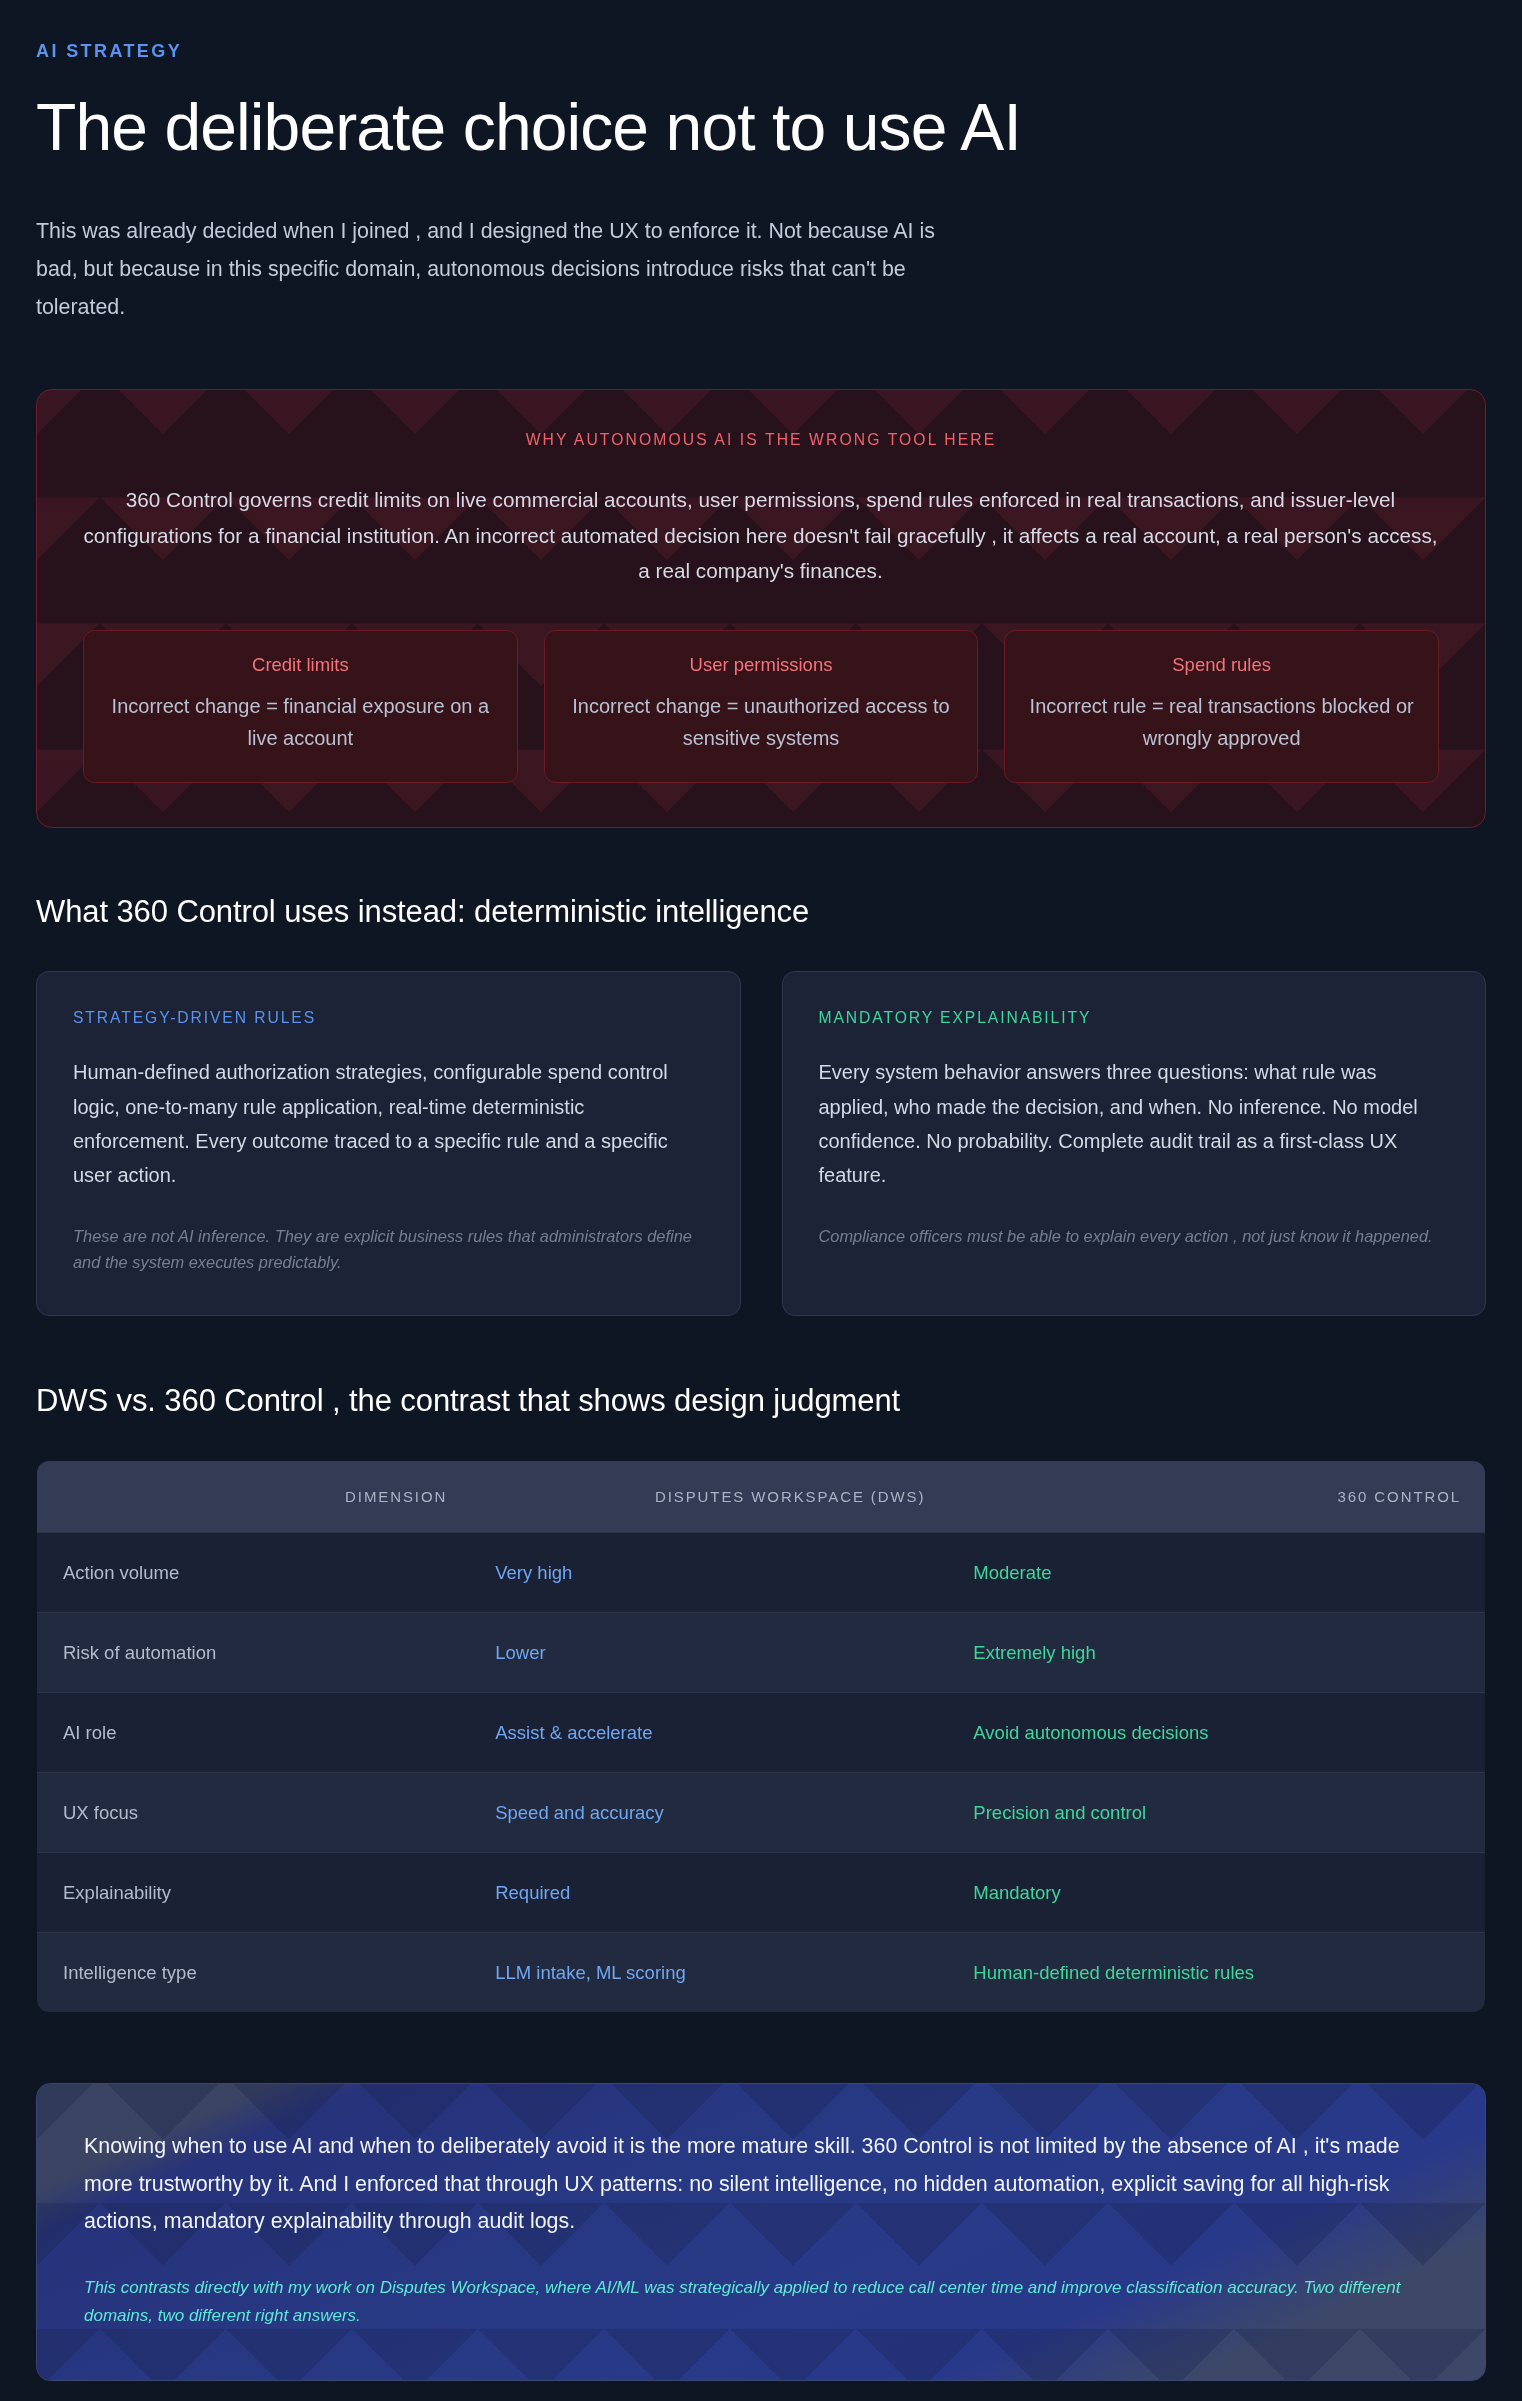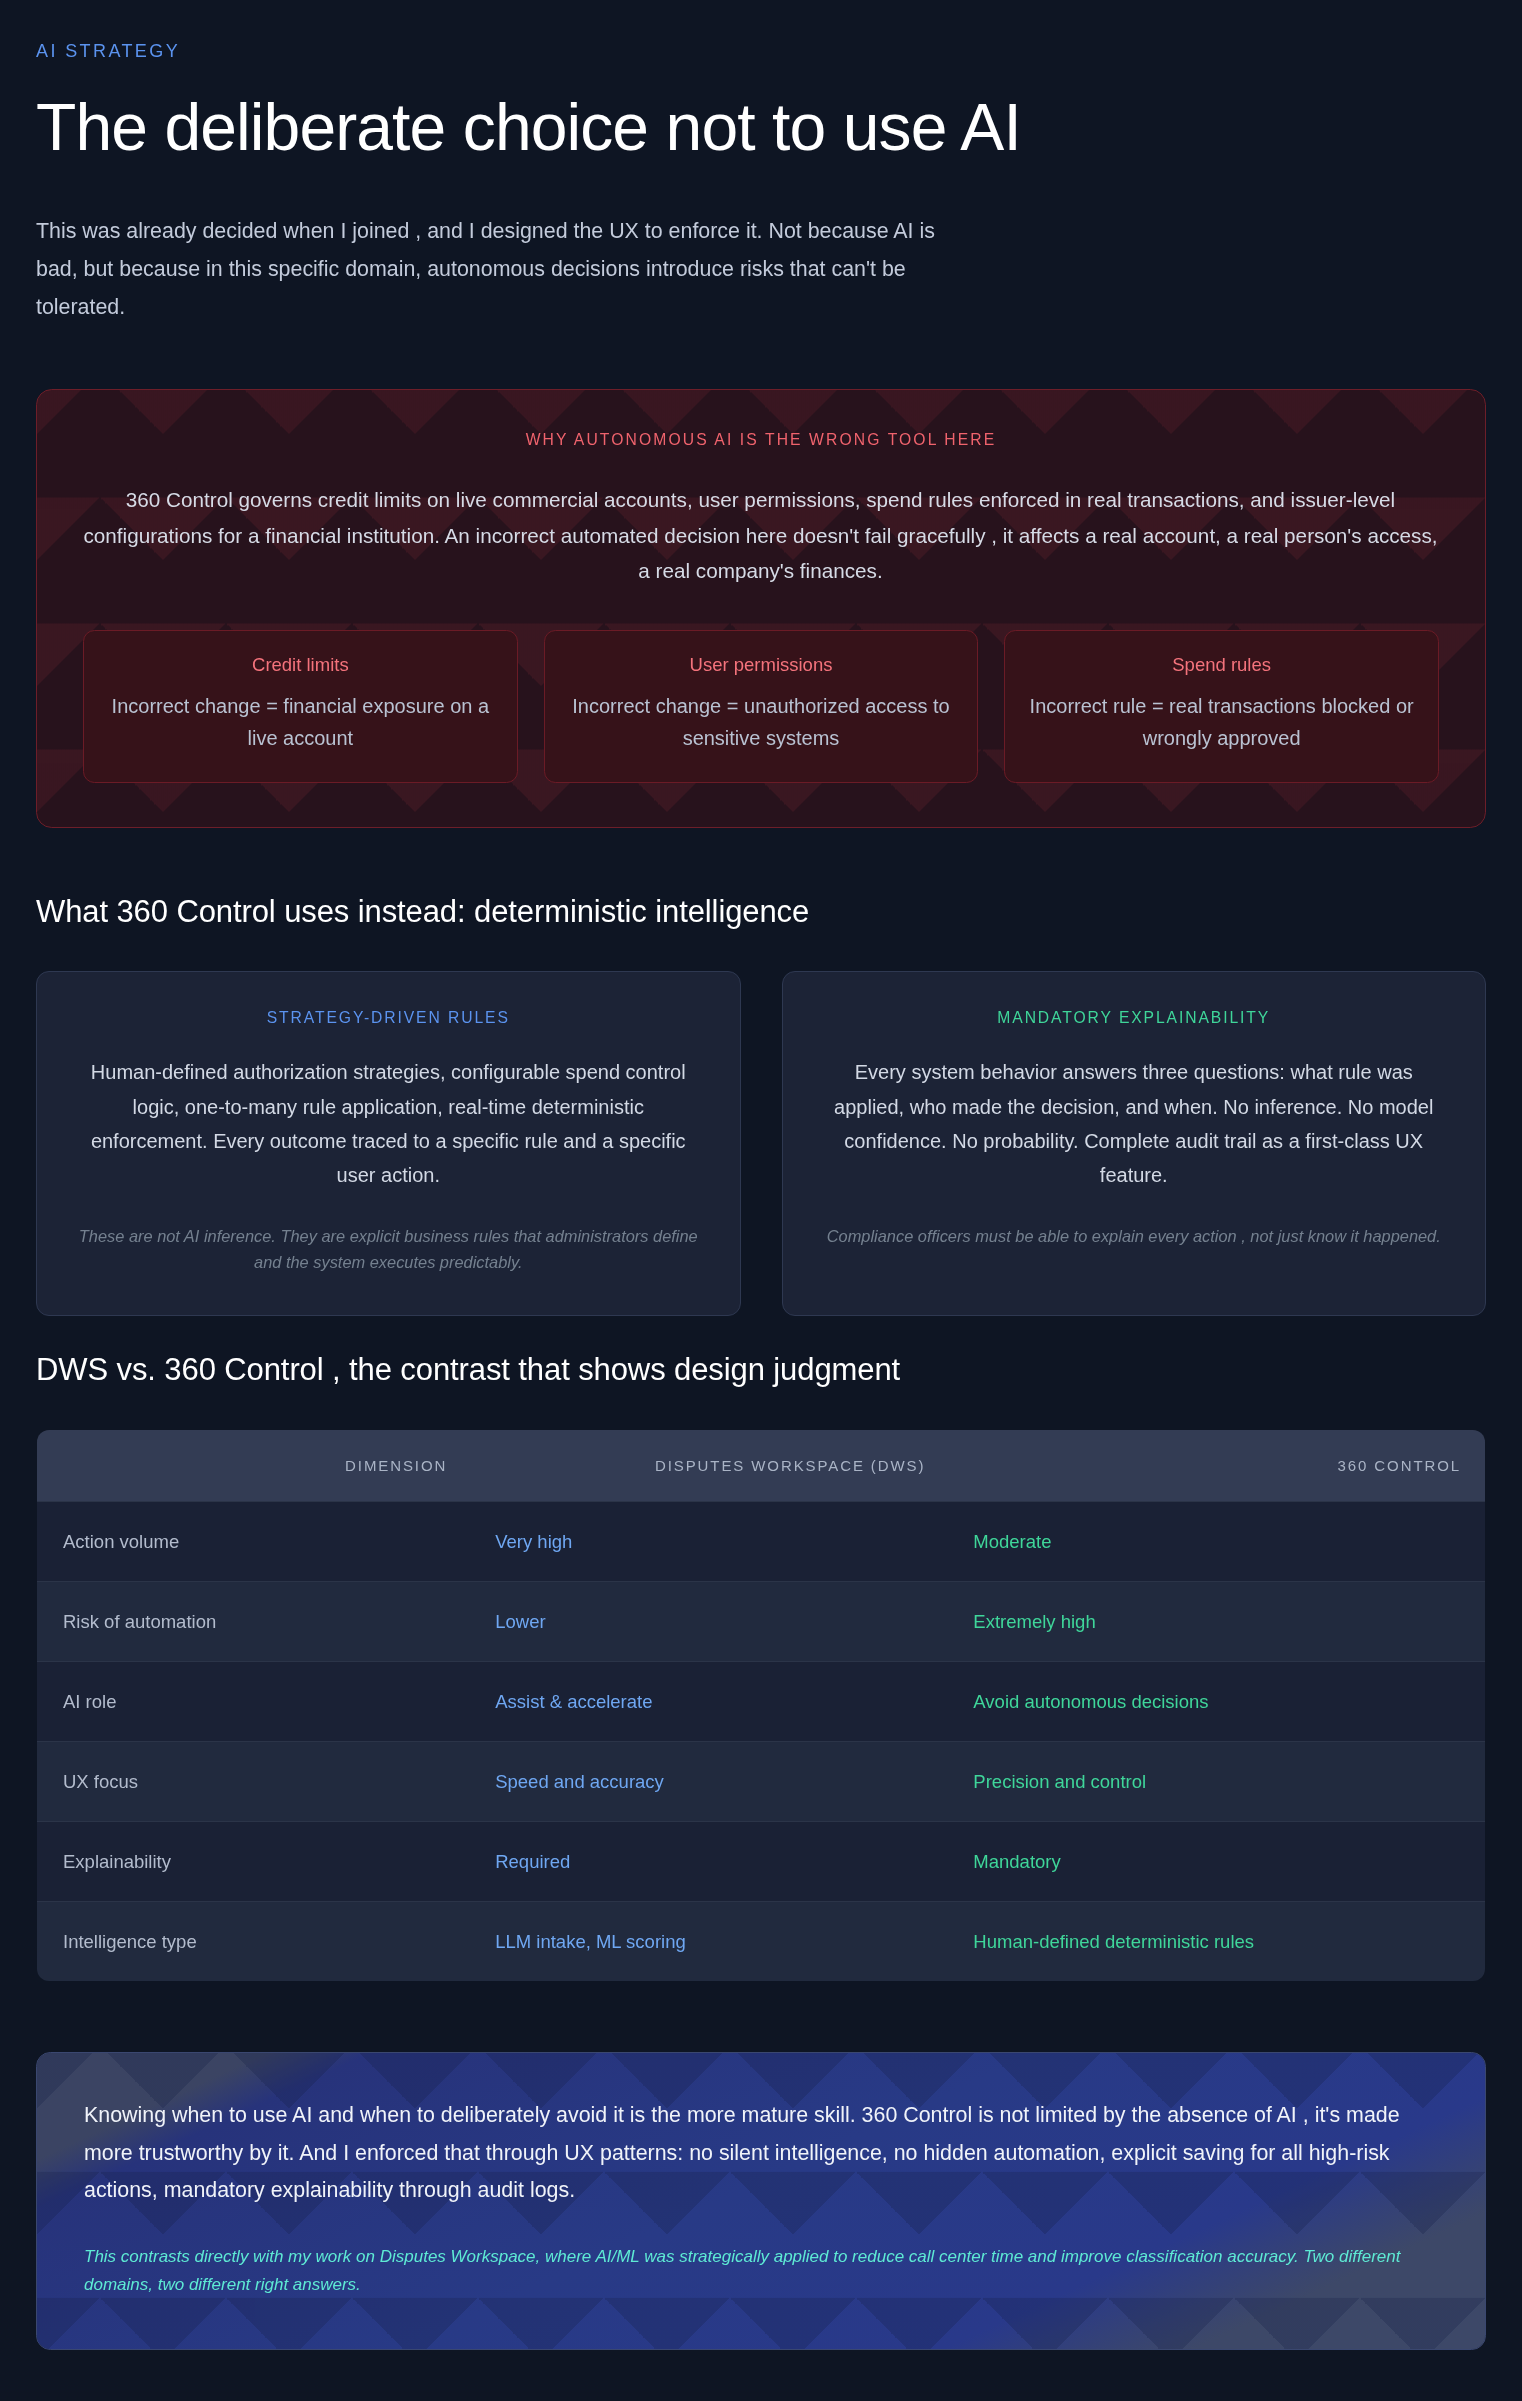--- a/index.html
+++ b/index.html
@@ -22,21 +22,21 @@
     min-height: 2401px;
     padding: 41px 36px 28.5px 36px;
     position: relative;
   }
 
   
   .eyebrow {
     font-size: 18px;
     letter-spacing: 2.4px;
     color: #5b93ef;
-    font-weight: 400;
+    font-weight: 700;
     text-transform: uppercase;
     margin-bottom: 31px;
   }
 
   .hero-title {
     font-size: 66px;
     line-height: 1.04;
     font-weight: 400;
     color: #ffffff;
     letter-spacing: -0.9px;
@@ -121,22 +121,21 @@
     color: #ffffff;
     letter-spacing: -0.1px;
     margin-bottom: 41px;
   }
 
   
   .approach-grid {
     display: grid;
     grid-template-columns: 1fr 1fr;
     gap: 41px;
-    margin-bottom: 36px;
-    text-align: center;
+    margin-bottom: 67px;
   }
   .approach-card {
     background: #1c2336;
     border: 0.7px solid #2e3851;
     border-radius: 13px;
     padding: 37px 36px 39px 36px;
   }
   .approach-label {
     font-size: 15.7px;
     letter-spacing: 1.9px;

